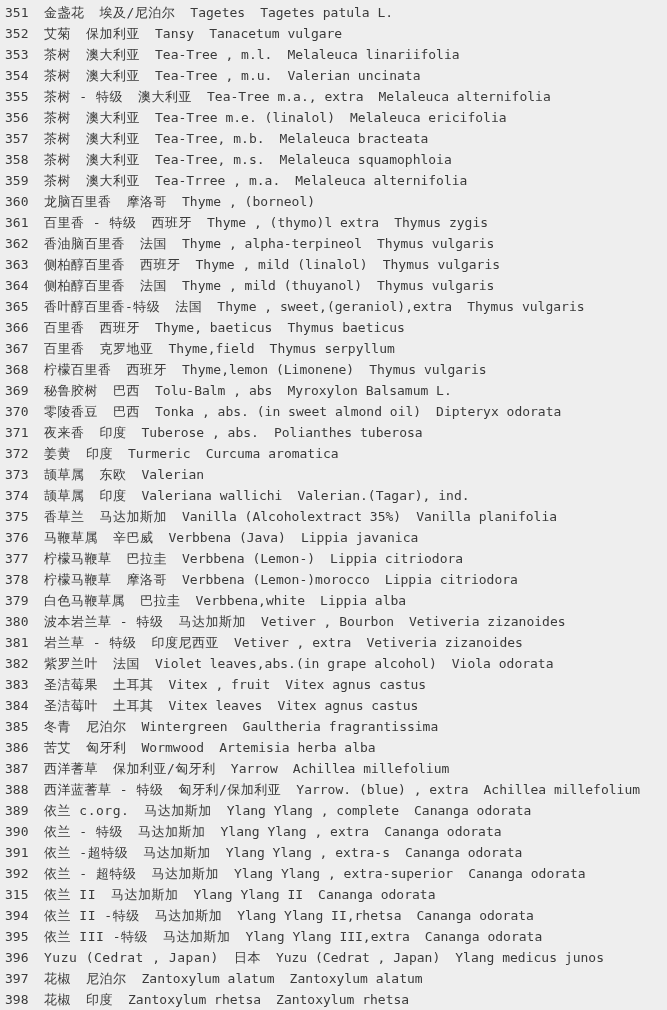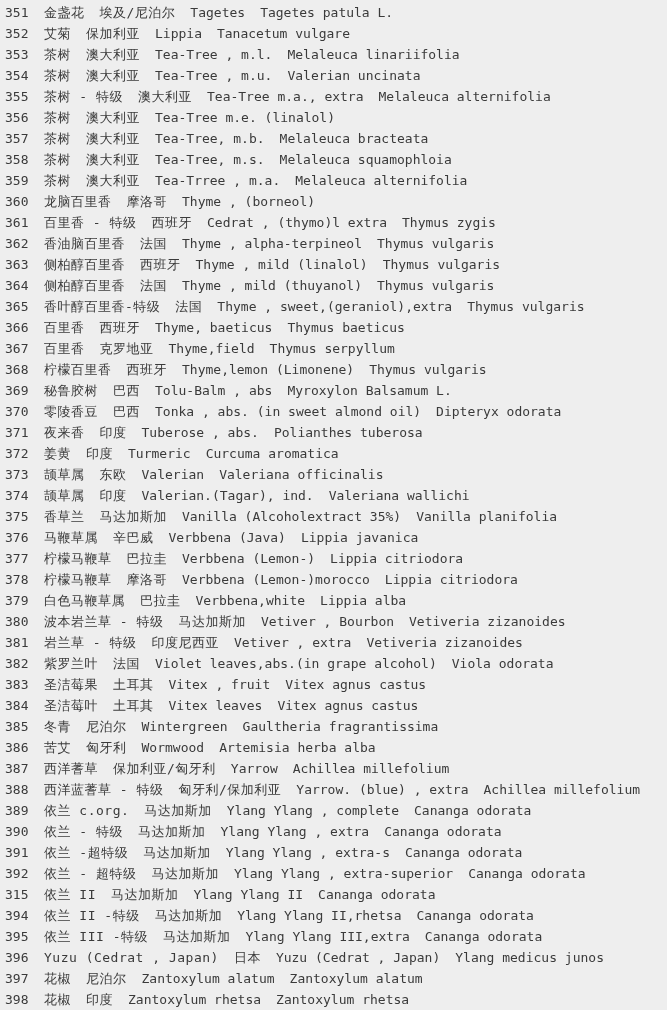--- a/index.html
+++ b/index.html
@@ -46,21 +46,21 @@
     <span class="seg name-cn">金盏花</span>
     <span class="seg name-cn">埃及/尼泊尔</span>
     <span class="seg">Tagetes</span>
     <span class="seg">Tagetes patula L.</span>
   </div>
 
   <div class="oil-row">
     <span class="row-number">352</span>
     <span class="seg name-cn">艾菊</span>
     <span class="seg name-cn">保加利亚</span>
-    <span class="seg">Lippia</span>
+    <span class="seg">Tansy</span>
     <span class="seg">Tanacetum vulgare</span>
   </div>
 
   <div class="oil-row">
     <span class="row-number">353</span>
     <span class="seg name-cn">茶树</span>
     <span class="seg name-cn">澳大利亚</span>
     <span class="seg">Tea-Tree , m.l.</span>
     <span class="seg">Melaleuca linariifolia</span>
   </div>
@@ -79,20 +79,21 @@
     <span class="seg name-cn">澳大利亚</span>
     <span class="seg">Tea-Tree m.a., extra</span>
     <span class="seg">Melaleuca alternifolia</span>
   </div>
 
   <div class="oil-row">
     <span class="row-number">356</span>
     <span class="seg name-cn">茶树</span>
     <span class="seg name-cn">澳大利亚</span>
     <span class="seg">Tea-Tree m.e. (linalol)</span>
+    <span class="seg">Melaleuca ericifolia</span>
   </div>
 
   <div class="oil-row">
     <span class="row-number">357</span>
     <span class="seg name-cn">茶树</span>
     <span class="seg name-cn">澳大利亚</span>
     <span class="seg">Tea-Tree, m.b.</span>
     <span class="seg">Melaleuca bracteata</span>
   </div>
 
@@ -116,21 +117,21 @@
     <span class="row-number">360</span>
     <span class="seg name-cn">龙脑百里香</span>
     <span class="seg name-cn">摩洛哥</span>
     <span class="seg">Thyme , (borneol)</span>
   </div>
 
   <div class="oil-row">
     <span class="row-number">361</span>
     <span class="seg name-cn">百里香 - 特级</span>
     <span class="seg name-cn">西班牙</span>
-    <span class="seg">Cedrat , (thymo)l extra</span>
+    <span class="seg">Thyme , (thymo)l extra</span>
     <span class="seg">Thymus zygis</span>
   </div>
 
   <div class="oil-row">
     <span class="row-number">362</span>
     <span class="seg name-cn">香油脑百里香</span>
     <span class="seg name-cn">法国</span>
     <span class="seg">Thyme , alpha-terpineol</span>
     <span class="seg">Thymus vulgaris</span>
   </div>
@@ -213,29 +214,28 @@
     <span class="seg name-cn">印度</span>
     <span class="seg">Turmeric</span>
     <span class="seg">Curcuma aromatica</span>
   </div>
 
   <div class="oil-row">
     <span class="row-number">373</span>
     <span class="seg name-cn">颉草属</span>
     <span class="seg name-cn">东欧</span>
     <span class="seg">Valerian</span>
-    <span class="seg">Valeriana officinalis</span>
   </div>
 
   <div class="oil-row">
     <span class="row-number">374</span>
     <span class="seg name-cn">颉草属</span>
     <span class="seg name-cn">印度</span>
+    <span class="seg">Valeriana wallichi</span>
     <span class="seg">Valerian.(Tagar), ind.</span>
-    <span class="seg">Valeriana wallichi</span>
   </div>
 
   <div class="oil-row">
     <span class="row-number">375</span>
     <span class="seg name-cn">香草兰</span>
     <span class="seg name-cn">马达加斯加</span>
     <span class="seg">Vanilla (Alcoholextract 35%)</span>
     <span class="seg">Vanilla planifolia</span>
   </div>
 

